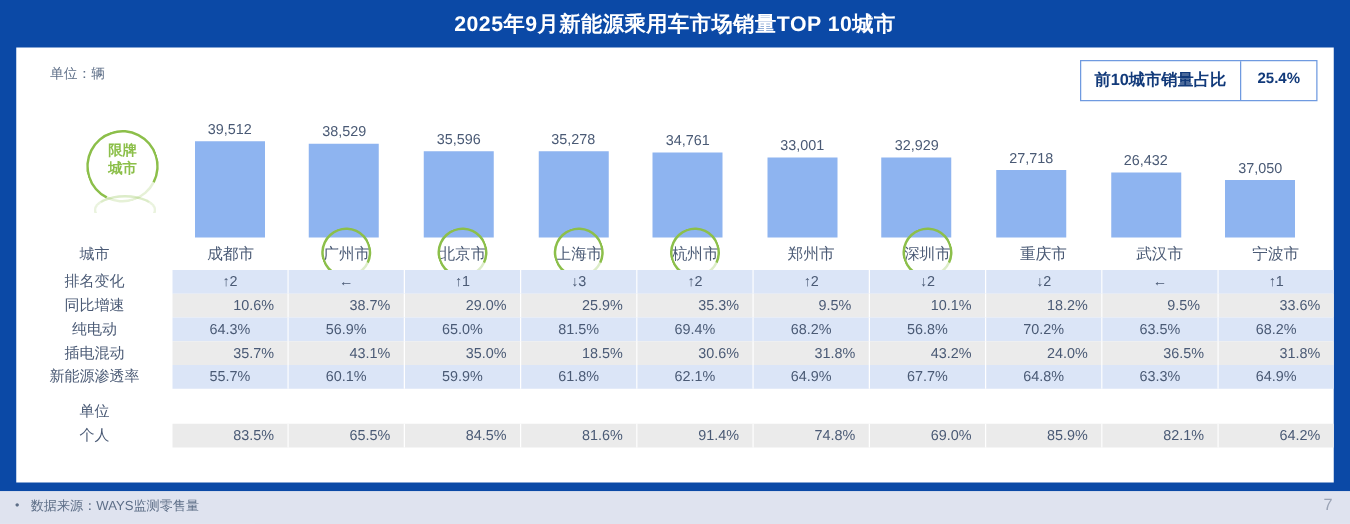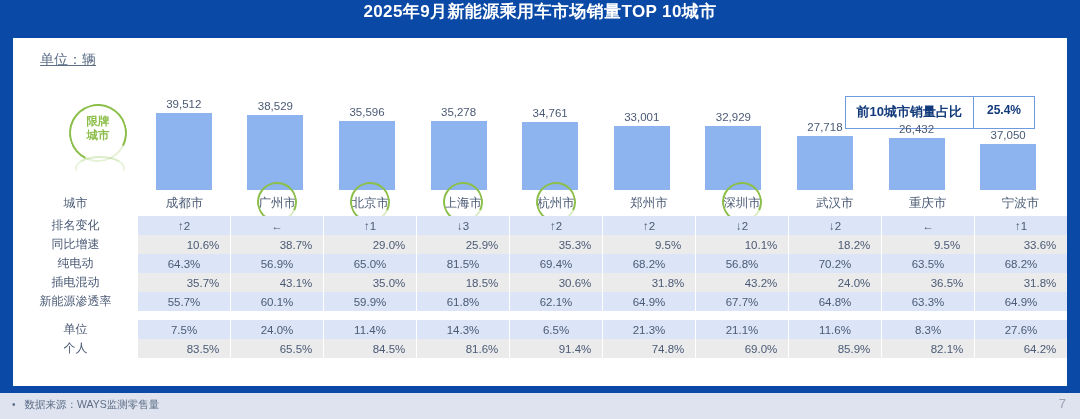--- a/index.html
+++ b/index.html
@@ -13,40 +13,40 @@
   .slide{position:relative;width:1080px;height:419px;background:#dfe3ef;}
 
   
   .frame{
     position:absolute;left:0;top:0;width:1080px;height:393px;
     background:#0b49a6;
     box-sizing:border-box;
   }
   .title-bar{
     position:absolute;left:0;top:0;width:1080px;height:38px;
-    display:flex;justify-content:center;border-radius:16px;
+    display:flex;align-items:center;justify-content:center;border-radius:16px;
   }
   .title-bar .t{
     color:#ffffff;font-size:17px;font-weight:bold;letter-spacing:.4px;
   }
 
   
   .card{
     position:absolute;left:13px;top:38px;width:1054px;height:348px;
     background:#ffffff;
   }
 
   .unit{
-    position:absolute;left:27px;top:13px;font-size:14px;color:#5d6e87;text-decoration:underline;
+    position:absolute;left:27px;top:13px;font-size:11px;color:#5d6e87;
   }
 
   
   .share-box{
-    position:absolute;right:32px;top:10px;
-    display:flex;border:1.4px solid #6f9ae0;background:#fff;margin-top:48px;
+    position:absolute;right:13px;top:10px;
+    display:flex;border:1.4px solid #6f9ae0;background:#fff;
   }
   .share-box .lbl{
     padding:6px 11px 7px 11px;font-size:13px;font-weight:bold;color:#123a7a;
     border-right:1.4px solid #6f9ae0;white-space:nowrap;
   }
   .share-box .val{
     padding:6px 13px 7px 13px;font-size:12px;font-weight:bold;color:#123a7a;
     white-space:nowrap;
   }
 
@@ -241,24 +241,24 @@
               <div class="cell">
                 <span class="cityname circled">杭州市</span>
               </div>
               <div class="cell">
                 <span class="cityname">郑州市</span>
               </div>
               <div class="cell">
                 <span class="cityname circled">深圳市</span>
               </div>
               <div class="cell">
+                <span class="cityname">重庆市</span>
+              </div>
+              <div class="cell">
                 <span class="cityname">武汉市</span>
-              </div>
-              <div class="cell">
-                <span class="cityname">重庆市</span>
               </div>
               <div class="cell">
                 <span class="cityname">宁波市</span>
               </div>
             </div>
         </div>
 
         <div class="trow band-blue">
           <div class="rlabel">排名变化</div>
           <div class="cells">
@@ -350,32 +350,20 @@
               <div class="cell"></div>
               <div class="cell"></div>
               <div class="cell"></div>
               <div class="cell"></div>
               <div class="cell"></div>
             </div>
         </div>
 
         <div class="trow band-blue">
           <div class="rlabel">单位</div>
-          <div class="cells">
-              <div class="cell">7.5%</div>
-              <div class="cell">24.0%</div>
-              <div class="cell">11.4%</div>
-              <div class="cell">14.3%</div>
-              <div class="cell">6.5%</div>
-              <div class="cell">21.3%</div>
-              <div class="cell">21.1%</div>
-              <div class="cell">11.6%</div>
-              <div class="cell">8.3%</div>
-              <div class="cell">27.6%</div>
-            </div>
         </div>
 
         <div class="trow band-gray">
           <div class="rlabel">个人</div>
           <div class="cells">
               <div class="cell">83.5%</div>
               <div class="cell">65.5%</div>
               <div class="cell">84.5%</div>
               <div class="cell">81.6%</div>
               <div class="cell">91.4%</div>

